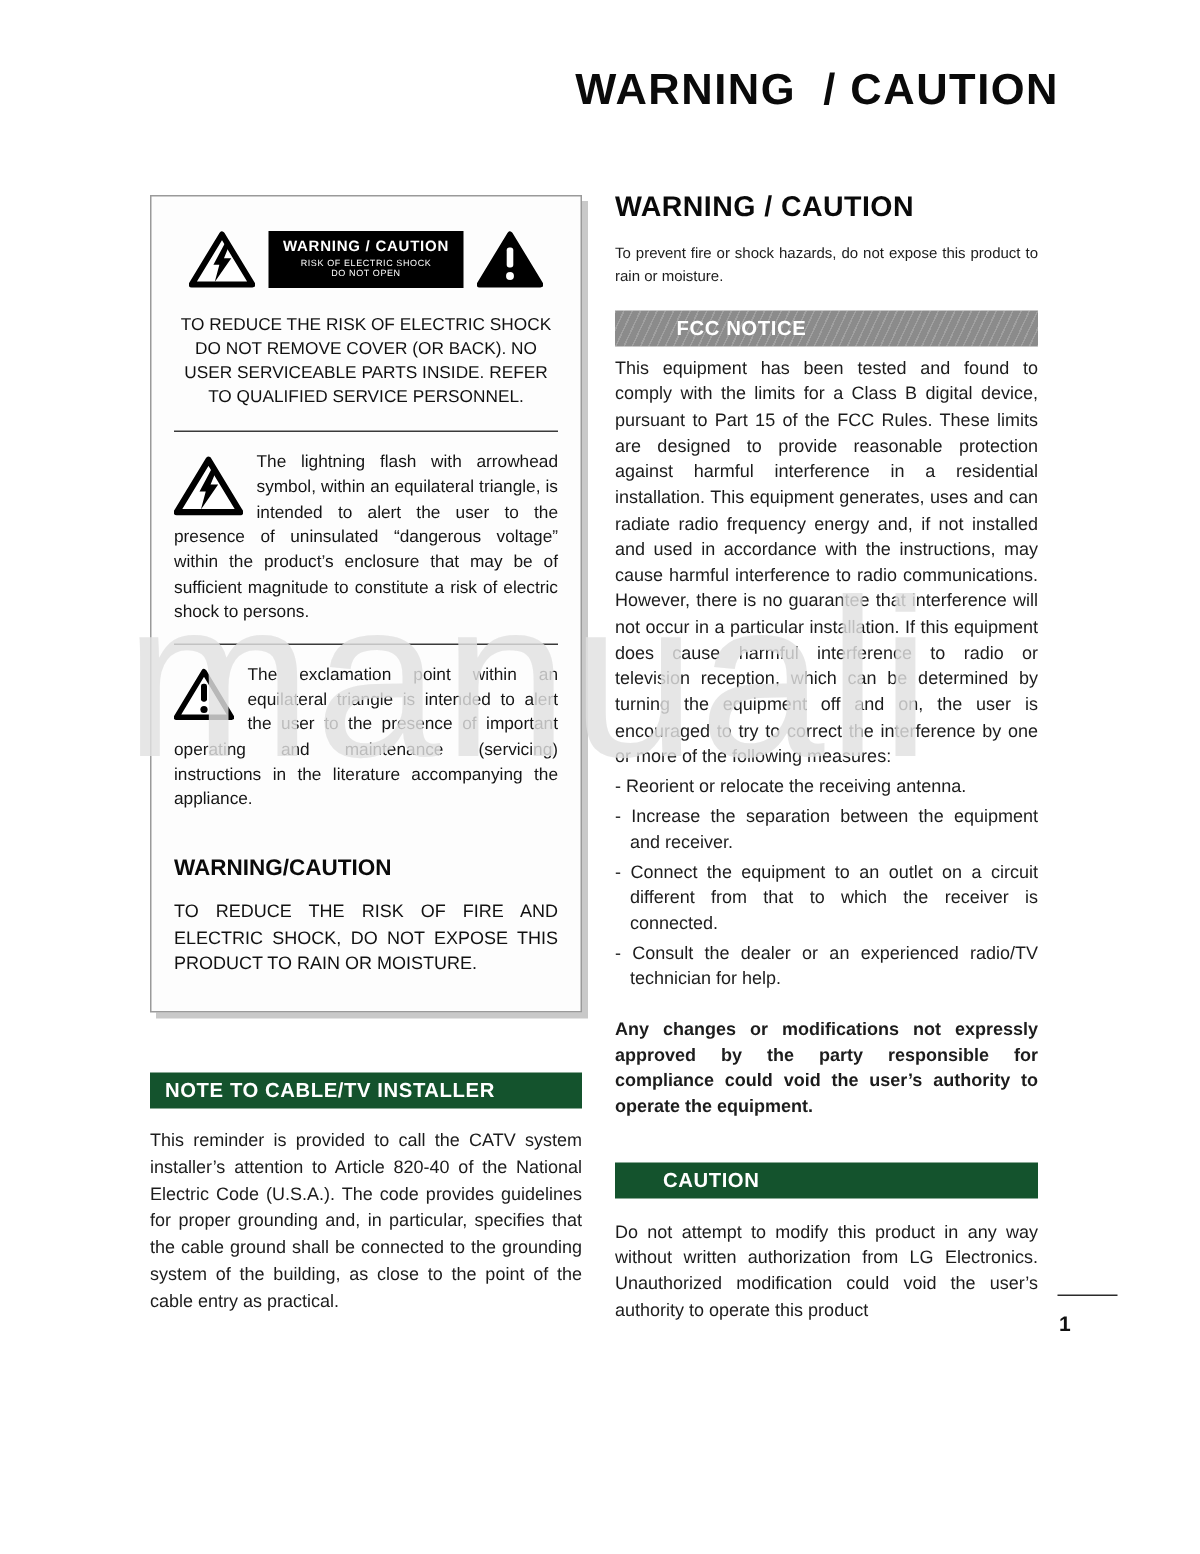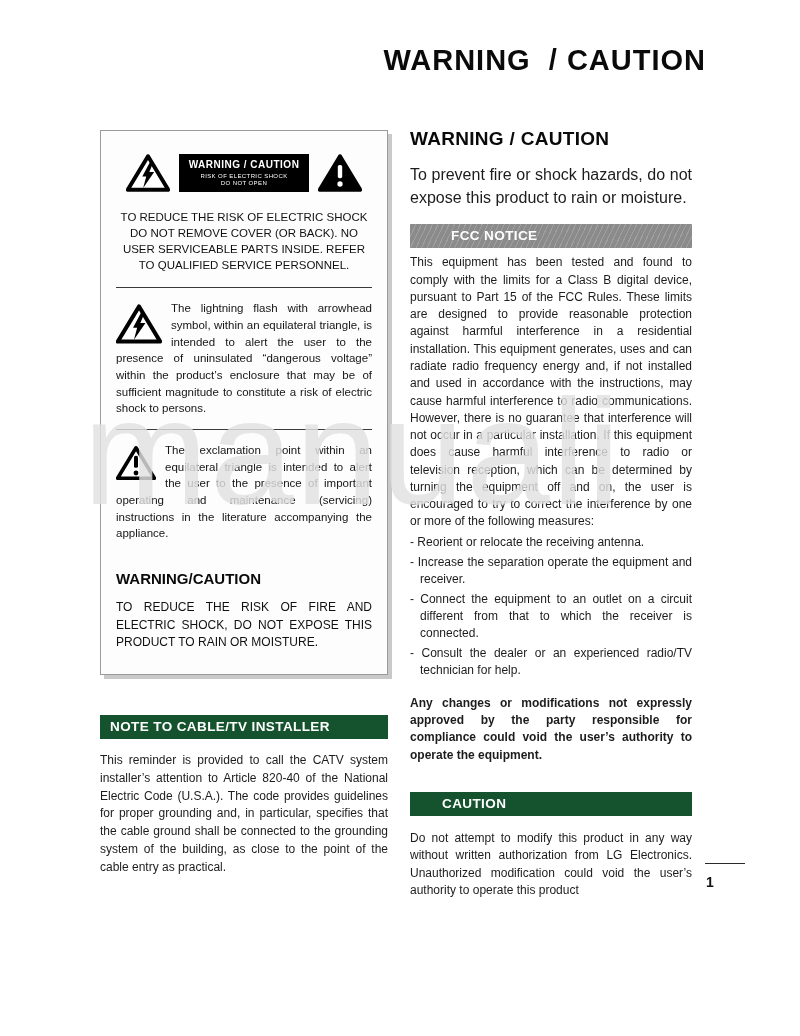--- a/index.html
+++ b/index.html
@@ -137,21 +137,21 @@
 
   
   .rc-heading {
     font-size: 19px;
     font-weight: bold;
     letter-spacing: 0.3px;
     color: #0a0a0a;
   }
   .rc-intro {
     margin-top: 13px;
-    font-size: 16px;
+    font-size: 10px;
     font-weight: 500;
     line-height: 1.45;
     text-align: justify;
   }
   .fcc-bar { margin-top: 15px; padding-left: 41px; }
   .classb {
     margin-top: 15px;
     font-size: 12px;
     font-weight: bold;
   }
@@ -279,21 +279,21 @@
   <div class="right-col">
 
     <div class="rc-heading">WARNING / CAUTION</div>
     <div class="rc-intro">To prevent fire or shock hazards, do not expose this product to rain or moisture.</div>
 
     <div class="bar hatched fcc-bar">FCC NOTICE</div>
 
     <div class="fcc-body">This equipment has been tested and found to comply with the limits for a Class B digital device, pursuant to Part 15 of the FCC Rules. These limits are designed to provide reasonable protection against harmful interference in a residential installation. This equipment generates, uses and can radiate radio frequency energy and, if not installed and used in accordance with the instructions, may cause harmful interference to radio communications. However, there is no guarantee that interference will not occur in a particular installation. If this equipment does cause harmful interference to radio or television reception, which can be determined by turning the equipment off and on, the user is encouraged to try to correct the interference by one or more of the following measures:</div>
 
     <div class="measure">- Reorient or relocate the receiving antenna.</div>
-    <div class="measure">- Increase the separation operate the equipment and receiver.</div>
+    <div class="measure">- Increase the separation between the equipment and receiver.</div>
     <div class="measure">- Connect the equipment to an outlet on a circuit different from that to which the receiver is connected.</div>
     <div class="measure">- Consult the dealer or an experienced radio/TV technician for help.</div>
 
     <div class="mods">Any changes or modifications not expressly approved by the party responsible for compliance could void the user’s authority to operate the equipment.</div>
 
     <div class="bar caution-bar">CAUTION</div>
     <div class="caution-body">Do not attempt to modify this product in any way without written authorization from LG Electronics. Unauthorized modification could void the user’s authority to operate this product</div>
 
   </div>
 

